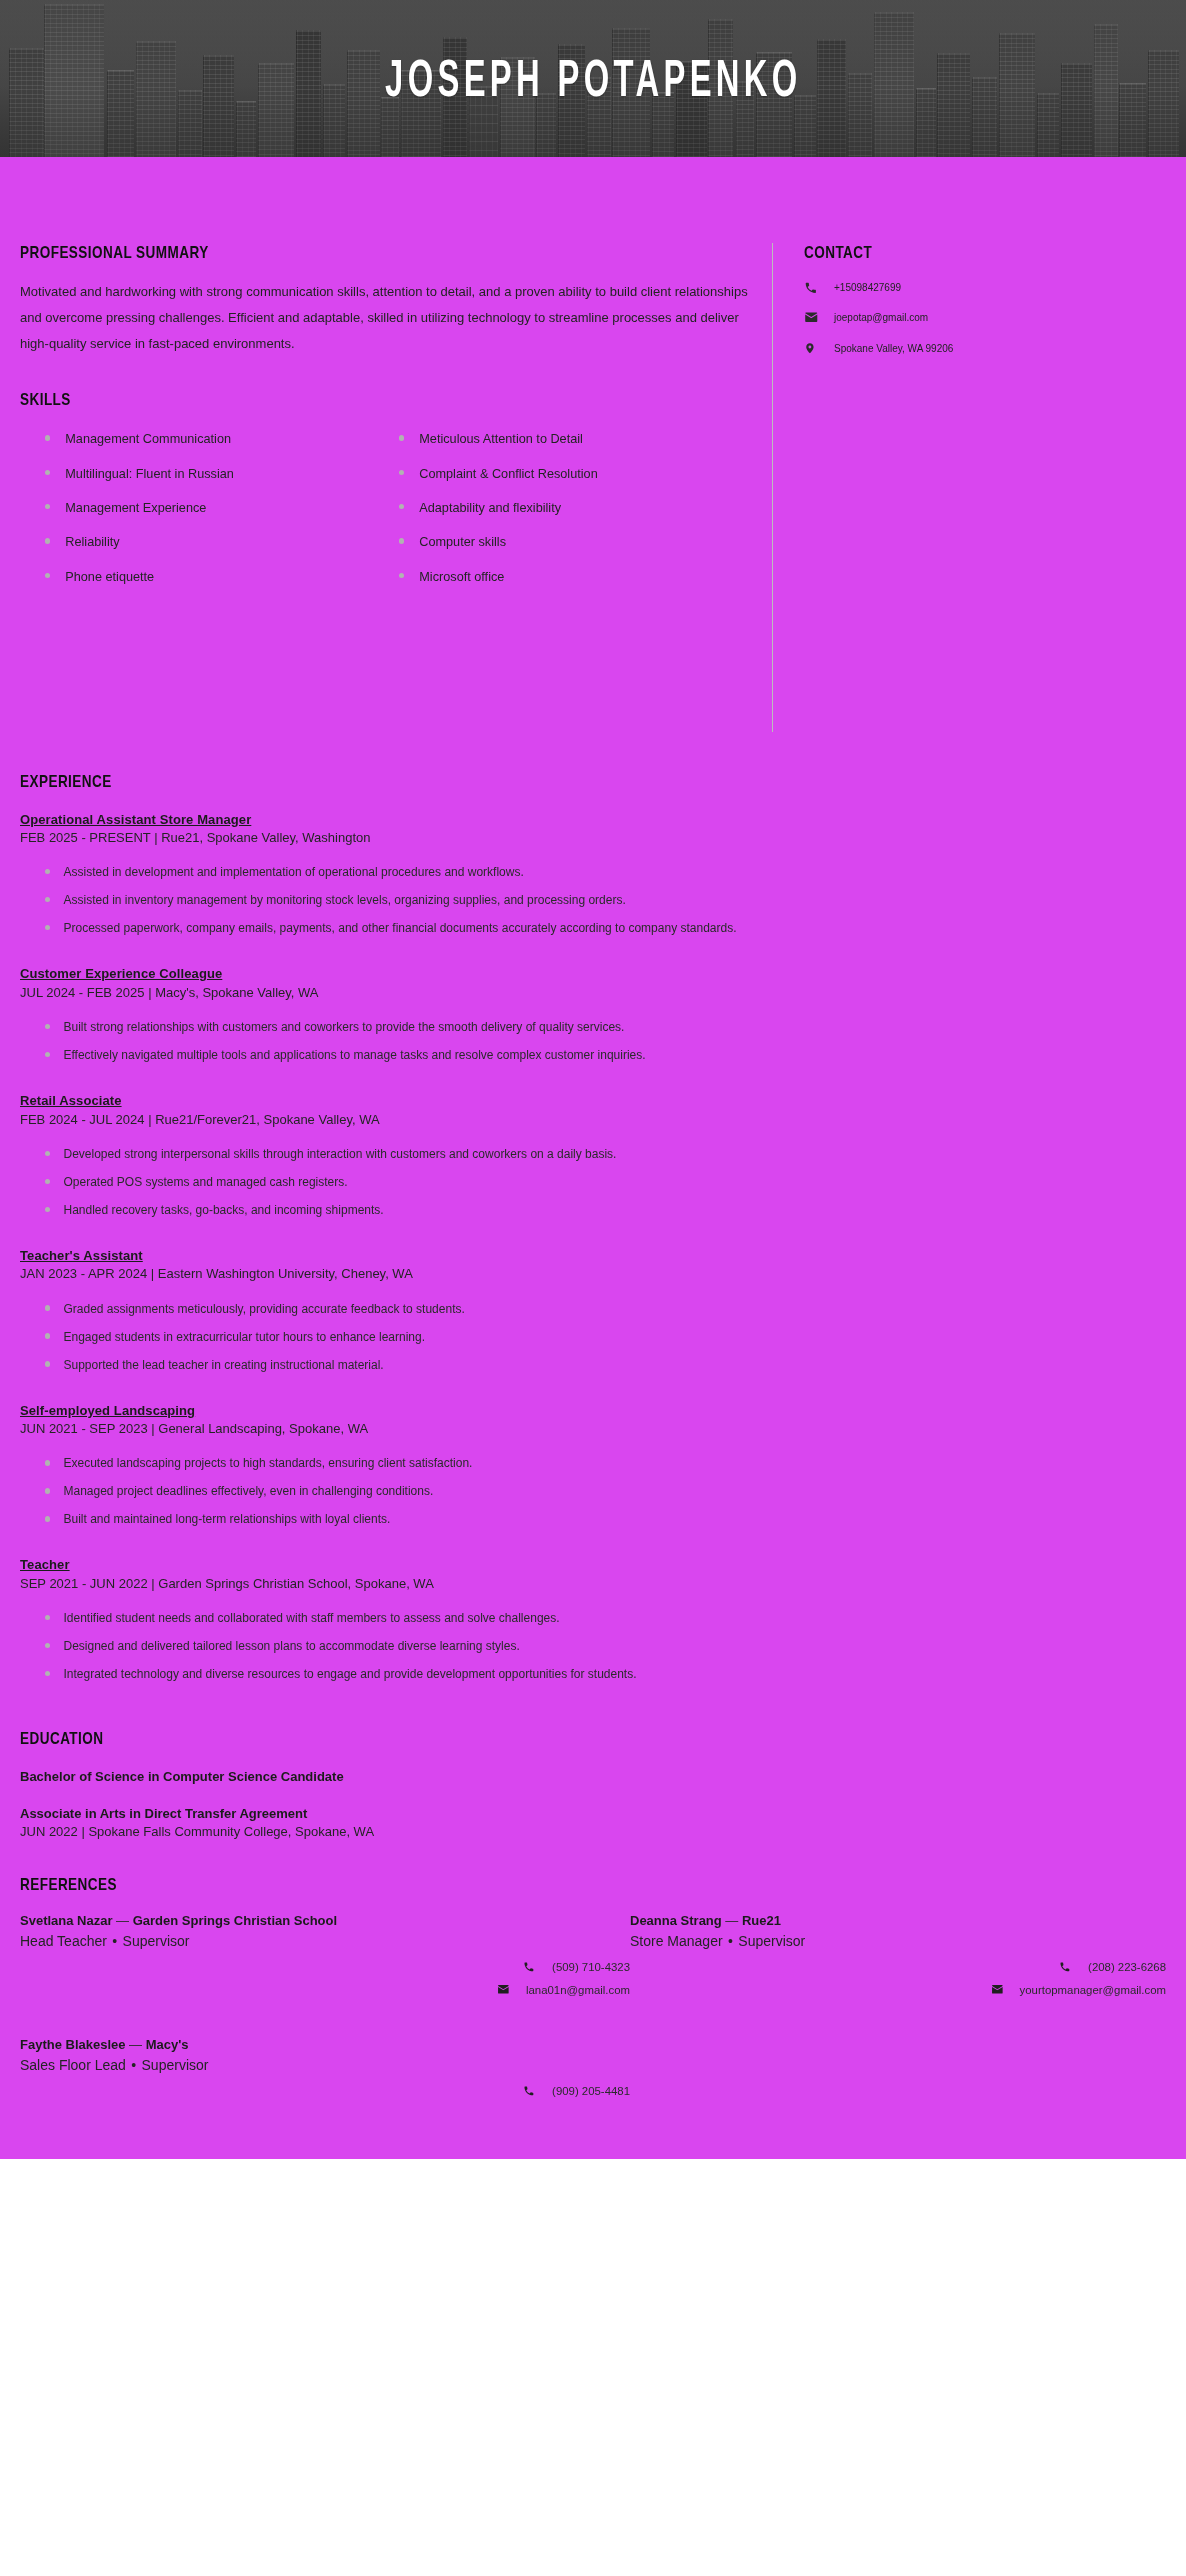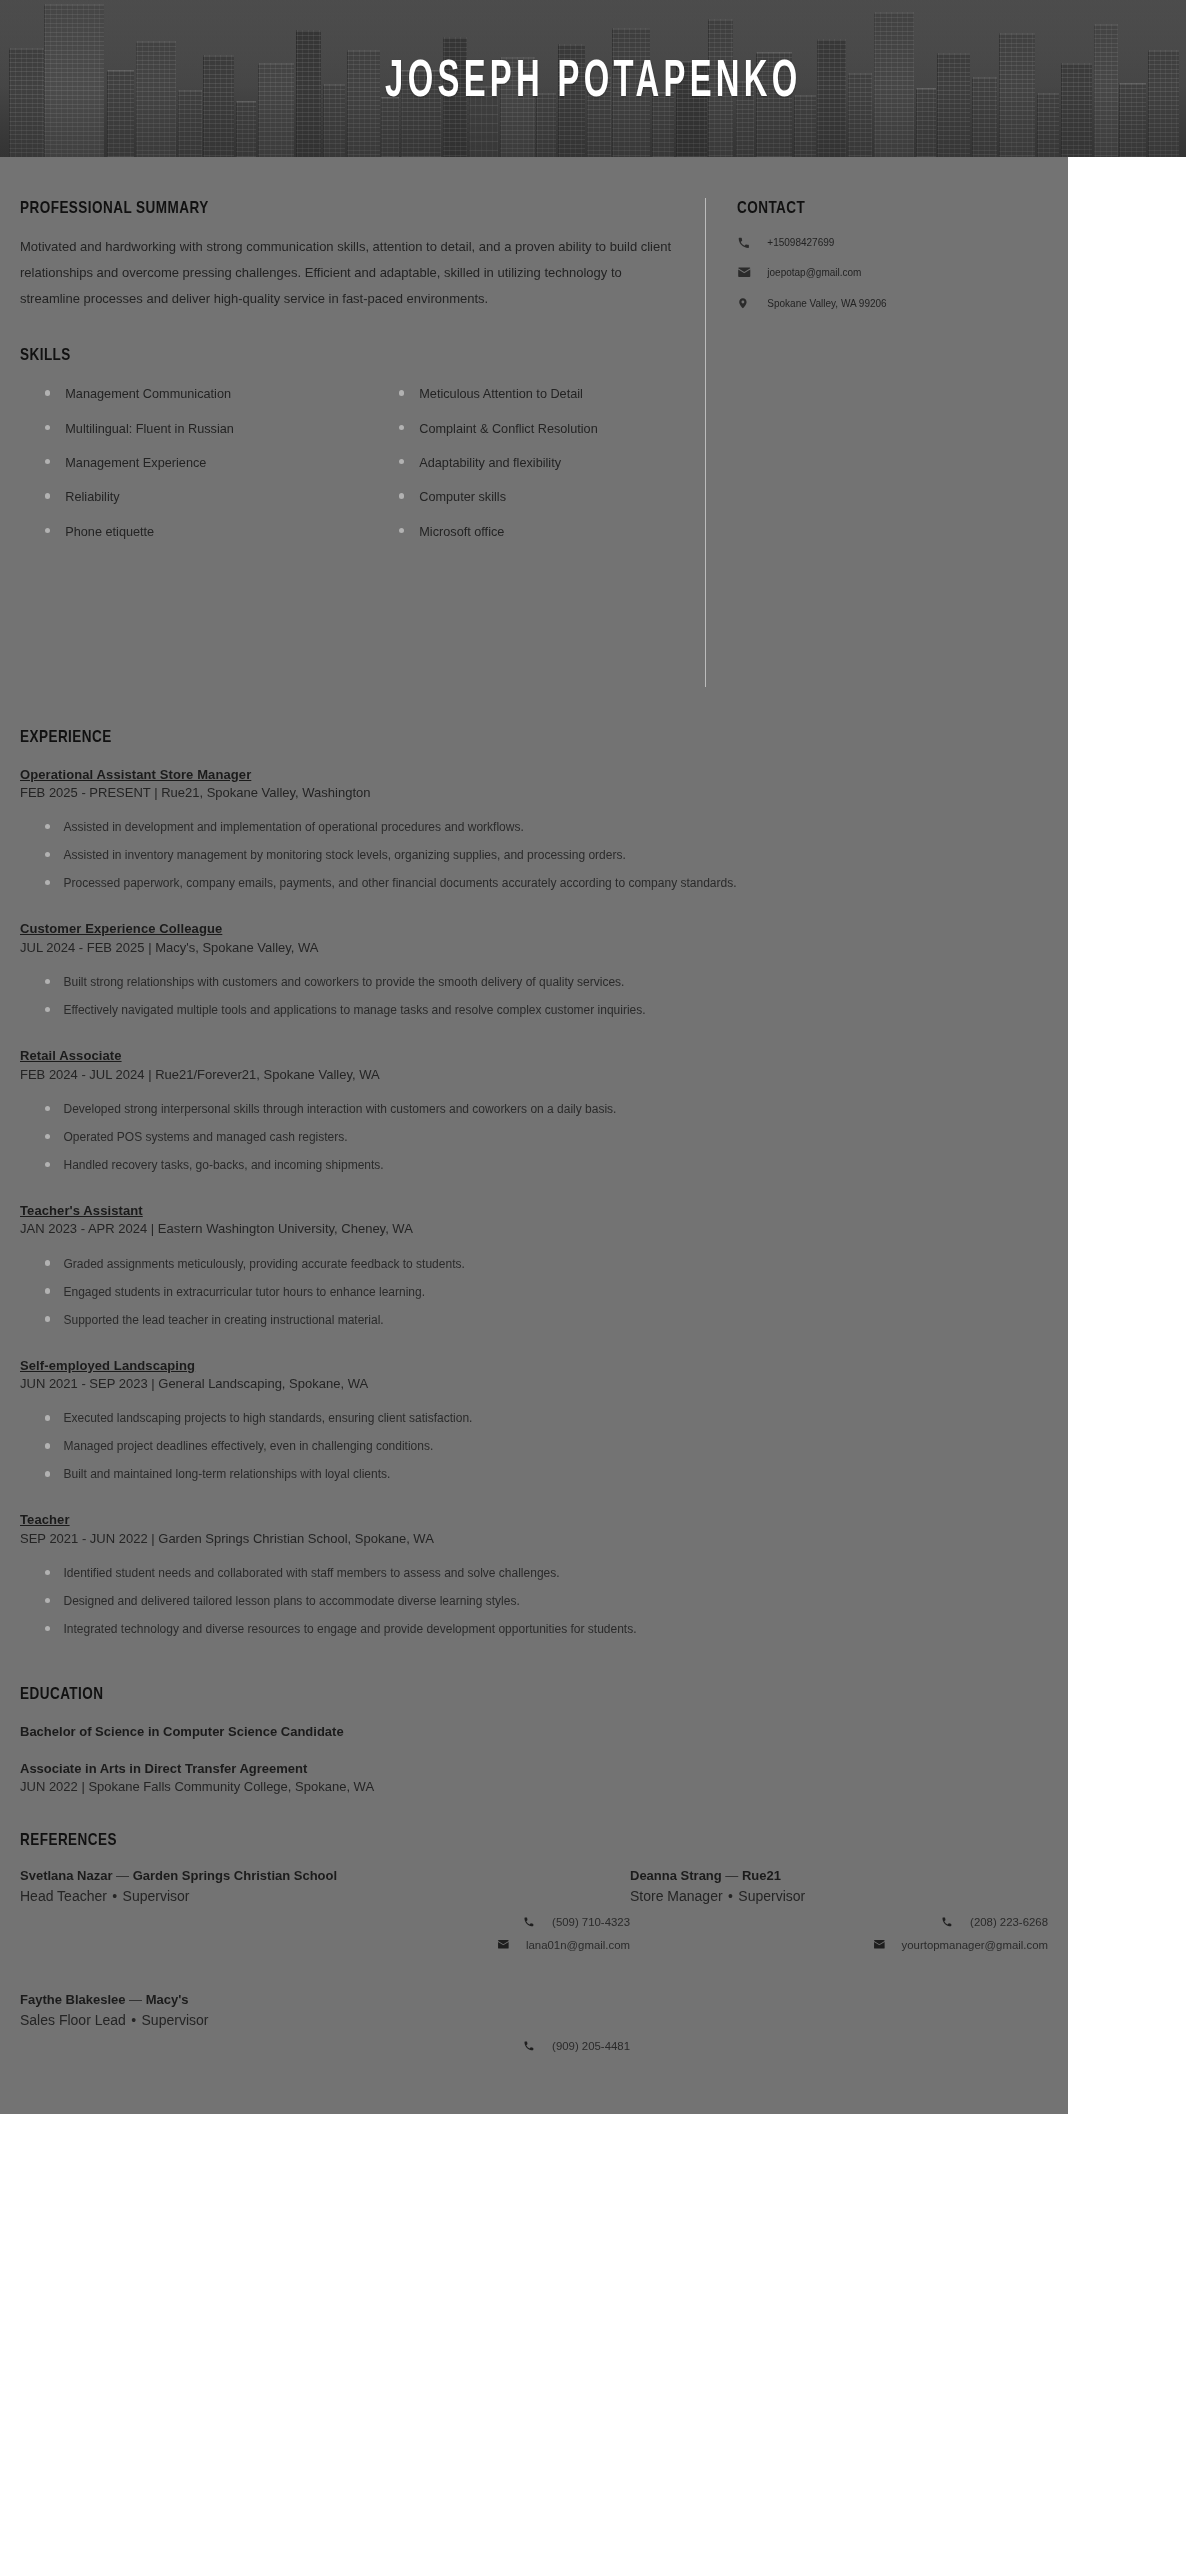--- a/index.html
+++ b/index.html
@@ -3,21 +3,21 @@
 <meta charset="utf-8">
 <style>
   * { box-sizing: border-box; margin: 0; padding: 0; }
   html, body {
     width: 1186px;
     background: #ffffff;
     font-family: "Liberation Sans", sans-serif;
     color: #1d1d1d;
     -webkit-font-smoothing: antialiased;
   }
-  .page { width: 1068px; position: relative; background: #737373; padding-bottom: 36px; }
+  .page { width: 1186px; position: relative; background: #d946ef; padding-bottom: 36px; }
 
   
   .header {
     position: relative;
     width: 1186px;
     height: 157px;
     overflow: hidden;
     background: #4a4a4a;
   }
   .cityscape { position: absolute; inset: 0; background: #585858; }
@@ -48,21 +48,21 @@
     font-weight: 700;
     font-size: 41px;
     letter-spacing: 5.4px;
     transform-origin: center;
     z-index: 5;
     text-shadow: 0 0.9px 1.8px rgba(0,0,0,.35);
   }
   .header-name span { display: inline-block; transform: scaleX(0.80) scaleY(1.28); }
 
   
-  .body-wrap { padding: 16px 20px; }
+  .body-wrap { padding: 16px 20px; margin-top: 45px; }
   .top-cols { display: flex; align-items: flex-start; padding-top: 24.5px; }
   .col-left { width: 752px; padding-right: 23.6px; }
   .col-right { width: 374px; padding-left: 31px; border-left: 0.9px solid #bcbcbc; min-height: 489px; }
 
   h2.section {
     font-family: "Liberation Sans Narrow", "Liberation Sans", sans-serif;
     font-weight: 700;
     font-size: 15.4px;
     letter-spacing: 0.5px;
     text-transform: uppercase;

